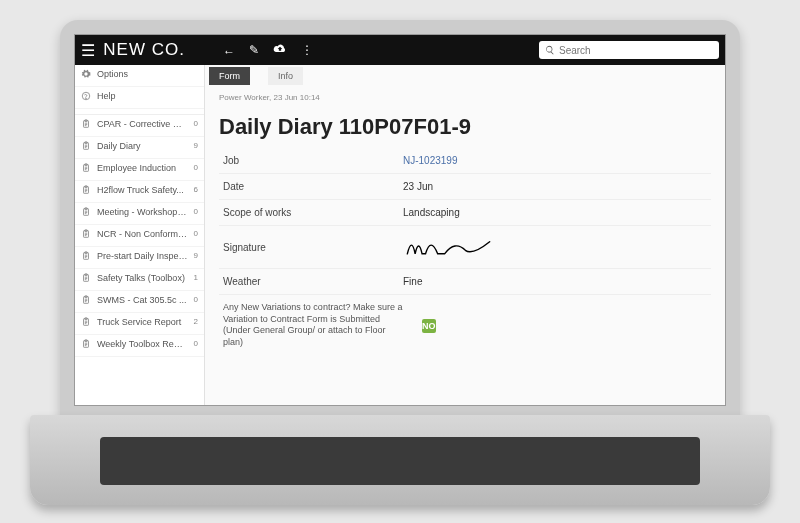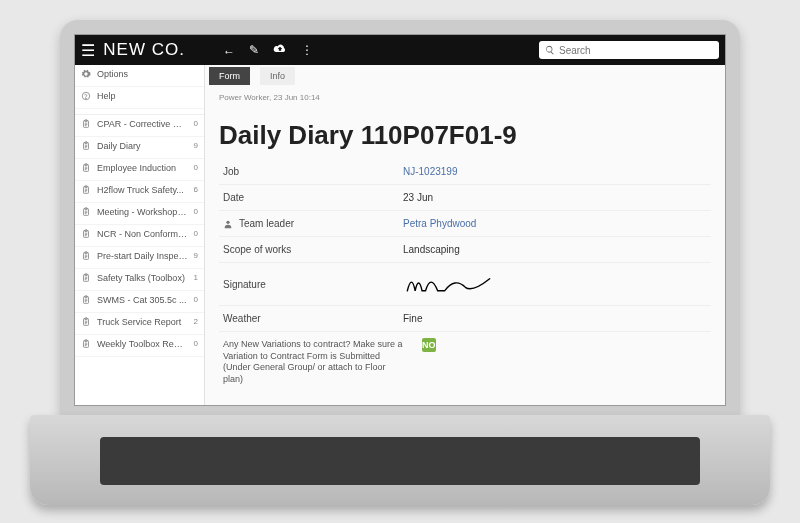--- a/index.html
+++ b/index.html
@@ -23,27 +23,27 @@
 
 
 .app-body { display:flex; height:calc(100% - 30px); }
 .sidebar { width:130px; border-right:1px solid #e1e1e1; overflow:hidden; background:#fff; }
 .sb-item { display:flex; align-items:flex-start; padding:4px 6px; gap:6px; font-size:9px; color:#555; border-bottom:1px solid #f3f3f3; cursor:pointer; height:22px; }
 .sb-item .cnt { margin-left:auto; font-size:8px; color:#888; }
 .sb-item .lbl { flex:1; white-space:nowrap; overflow:hidden; text-overflow:ellipsis; }
 .sb-icon { width:10px; height:10px; flex-shrink:0; }
 
 .main { flex:1; overflow:auto; background:#fafafa; }
-.tabs { display:flex; gap:10px; background:#fafafa; padding:2px 0 0 4px; }
+.tabs { display:flex; gap:18px; background:#fafafa; padding:2px 0 0 4px; }
 .tab { font-size:9px; padding:4px 10px; background:#eee; color:#666; cursor:pointer; }
 .tab.active { background:#444; color:#fff; }
 .doc { padding:8px 14px; }
 .crumb { font-size:8px; color:#888; }
-.doc h1 { font-size:26px; font-weight:700; margin:18px 0 8px; color:#222; }
-.kv { display:flex; padding:7px 4px; border-bottom:1px solid #eee; font-size:10px; }
+.doc h1 { font-size:22px; font-weight:700; margin:12px 0 8px; color:#222; }
+.kv { display:flex; align-items:center; padding:7px 4px; border-bottom:1px solid #eee; font-size:10px; }
 .kv .k { width:180px; color:#444; display:flex; align-items:center; gap:6px; }
 .kv .v { color:#333; }
 .kv .v.link { color:#4a6fa8; cursor:pointer; }
 .kv.noborder { border-bottom:none;gap:19px; }
 .kv .long { font-size:9px; color:#555; line-height:1.3; max-width:220px; }
 .badge-no { background:#7cb342; color:#fff; font-size:9px; padding:2px 0; font-weight:bold; border-radius:2px; }
 .sig svg { height:26px; }
 .person-ico { width:10px; height:10px; }
 </style>
 </head>
@@ -233,30 +233,20 @@
                   <span class="v link">NJ-1023199</span>
                 </div>
                 <div class="kv">
                   <div class="k">
                     <span>Date</span>
                   </div>
                   <span class="v">23 Jun</span>
                 </div>
                 <div class="kv">
                   <div class="k">
-                    <svg class="person-ico" viewBox="0 0 24 24" fill="#777">
-                      <circle cx="12" cy="8" r="4"></circle>
-                      <path d="M4 22a8 8 0 0116 0z"></path>
-                    </svg>
-                    <span>Team leader</span>
-                  </div>
-                  <span class="v link">Petra Phydwood</span>
-                </div>
-                <div class="kv">
-                  <div class="k">
                     <span>Scope of works</span>
                   </div>
                   <span class="v">Landscaping</span>
                 </div>
                 <div class="kv">
                   <div class="k">
                     <span>Signature</span>
                   </div>
                   <div class="sig"><svg viewBox="0 0 120 30" fill="none" stroke="#000" stroke-width="1.6" stroke-linecap="round">
                       <path d="M5 24 Q10 4 14 24 Q18 6 22 24 L26 24 Q32 4 40 24 L48 24 Q60 8 72 20 Q80 26 100 10"></path>

